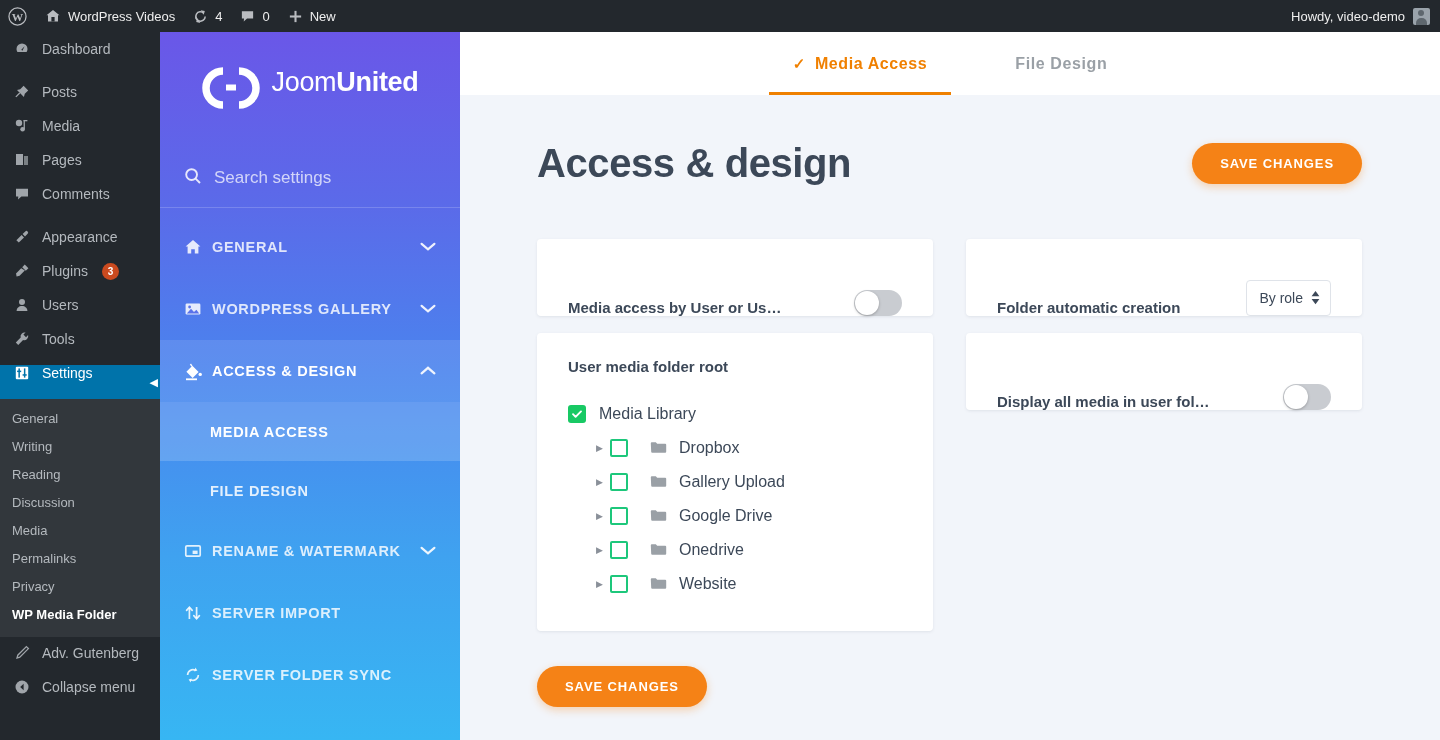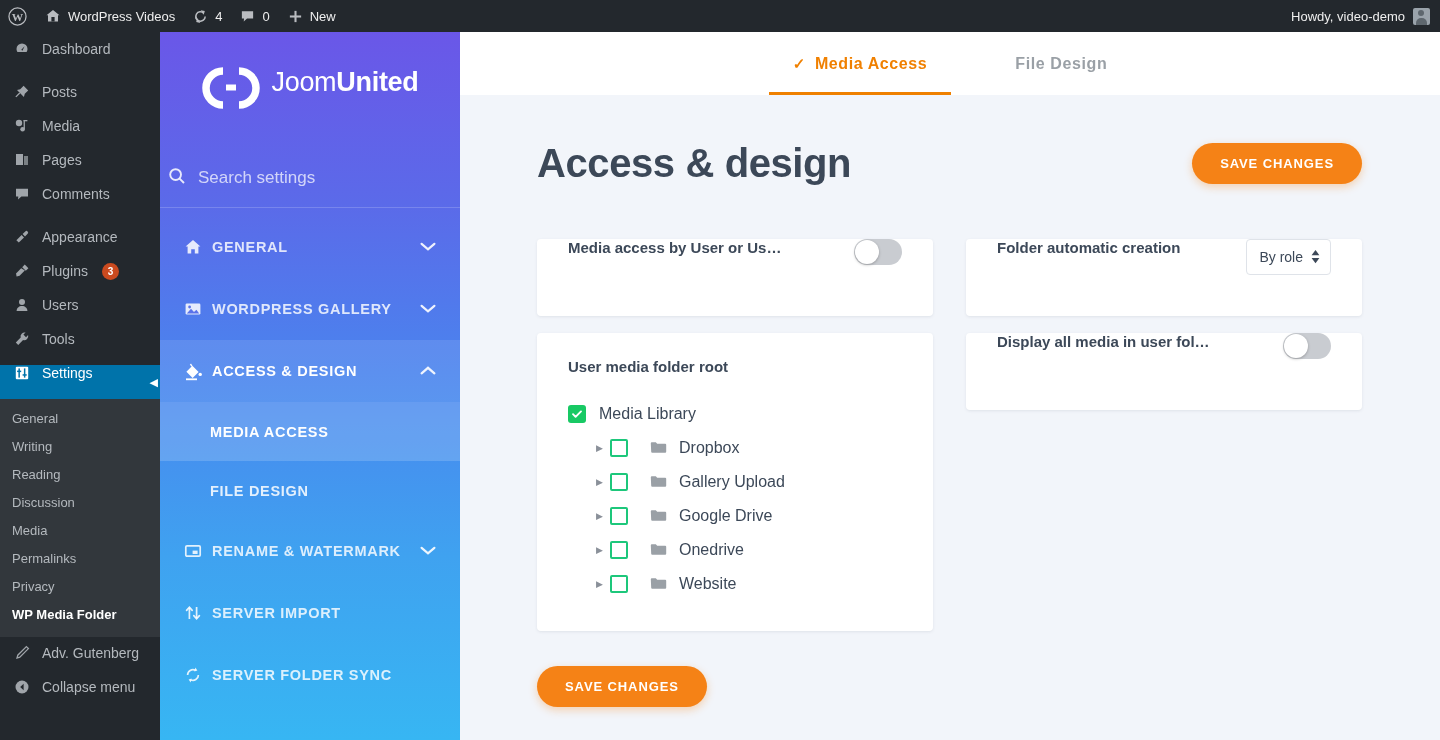--- a/index.html
+++ b/index.html
@@ -91,21 +91,21 @@
   }
   #julogo {
     height: 116px; display: flex; align-items: center; justify-content: center;
   }
   .logo-wrap { display: flex; gap: 10px; }
   .logo-text { font-size: 27px; letter-spacing: -0.3px; color: #fff; }
   .logo-text b { font-weight: bold; }
   .logo-text span.light { font-weight: normal; }
   #jusearch {
     display: flex; align-items: center; gap: 12px;
-    padding: 0 8px; height: 60px;
+    padding: 0 24px; height: 60px;
     border-bottom: 1px solid rgba(255,255,255,0.18);
   }
   #jusearch .s-placeholder {
     font-size: 17px; color: rgba(255,255,255,0.72);
   }
   .ju-nav { padding-top: 8px; }
   .ju-item {
     display: flex; align-items: center;
     height: 62px; padding: 0 24px;
     font-size: 14.5px; letter-spacing: 0.7px; font-weight: bold;
@@ -175,21 +175,21 @@
   #grid {
     display: flex; gap: 33px;
     padding: 53px 78px 0 77px;
   }
   .col { width: 397px; display: flex; flex-direction: column; gap: 17px; }
   .card {
     background: #fff; border-radius: 4px;
     box-shadow: 0 1px 3px rgba(60,72,88,0.10);
   }
   .card-row {
-    display: flex; align-items: flex-start; justify-content: space-between;
+    display: flex; align-items: flex-end; justify-content: space-between;
     padding: 0 31px; height: 77px;
   }
   .card-label { font-size: 15px; font-weight: bold; color: #3c4858; }
 
   .toggle {
     width: 48px; height: 26px; border-radius: 14px;
     background: #c9ccd1; position: relative; flex: none;
     cursor: pointer;
   }
   .toggle .knob {

